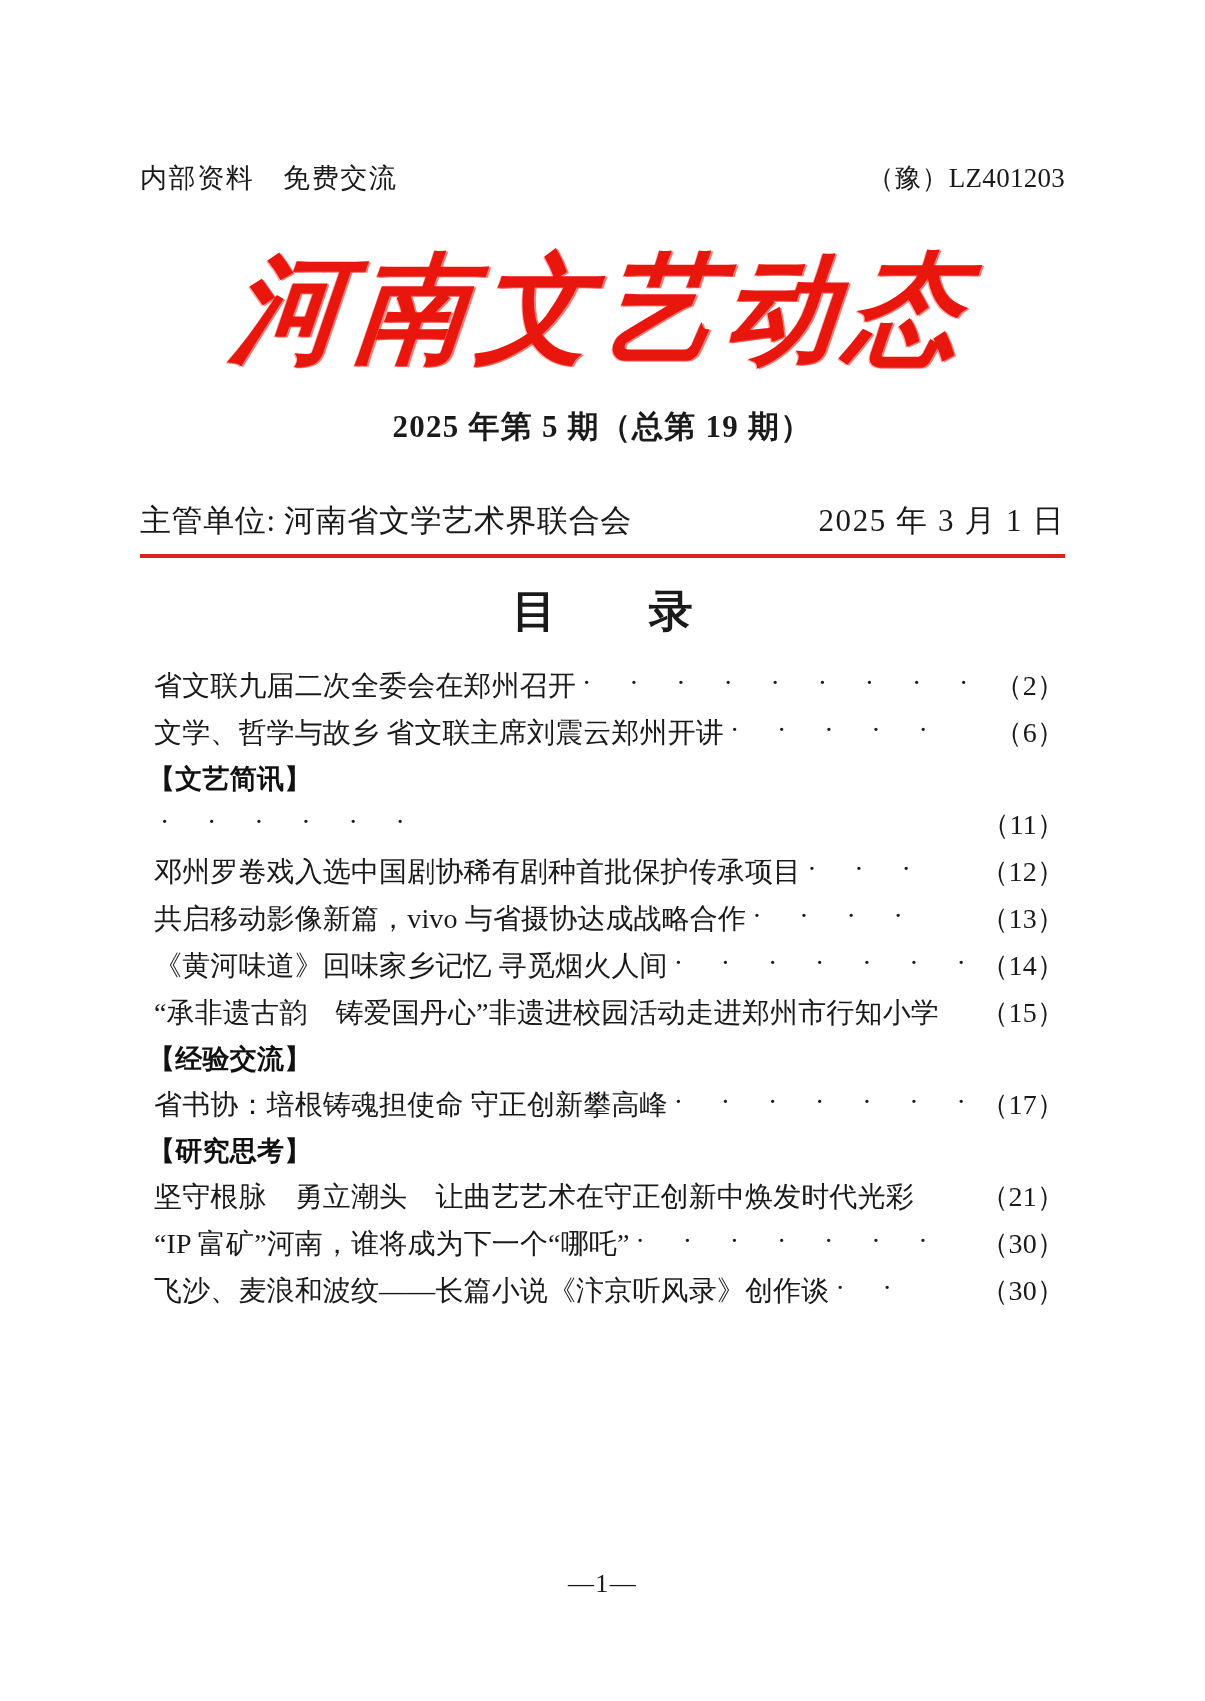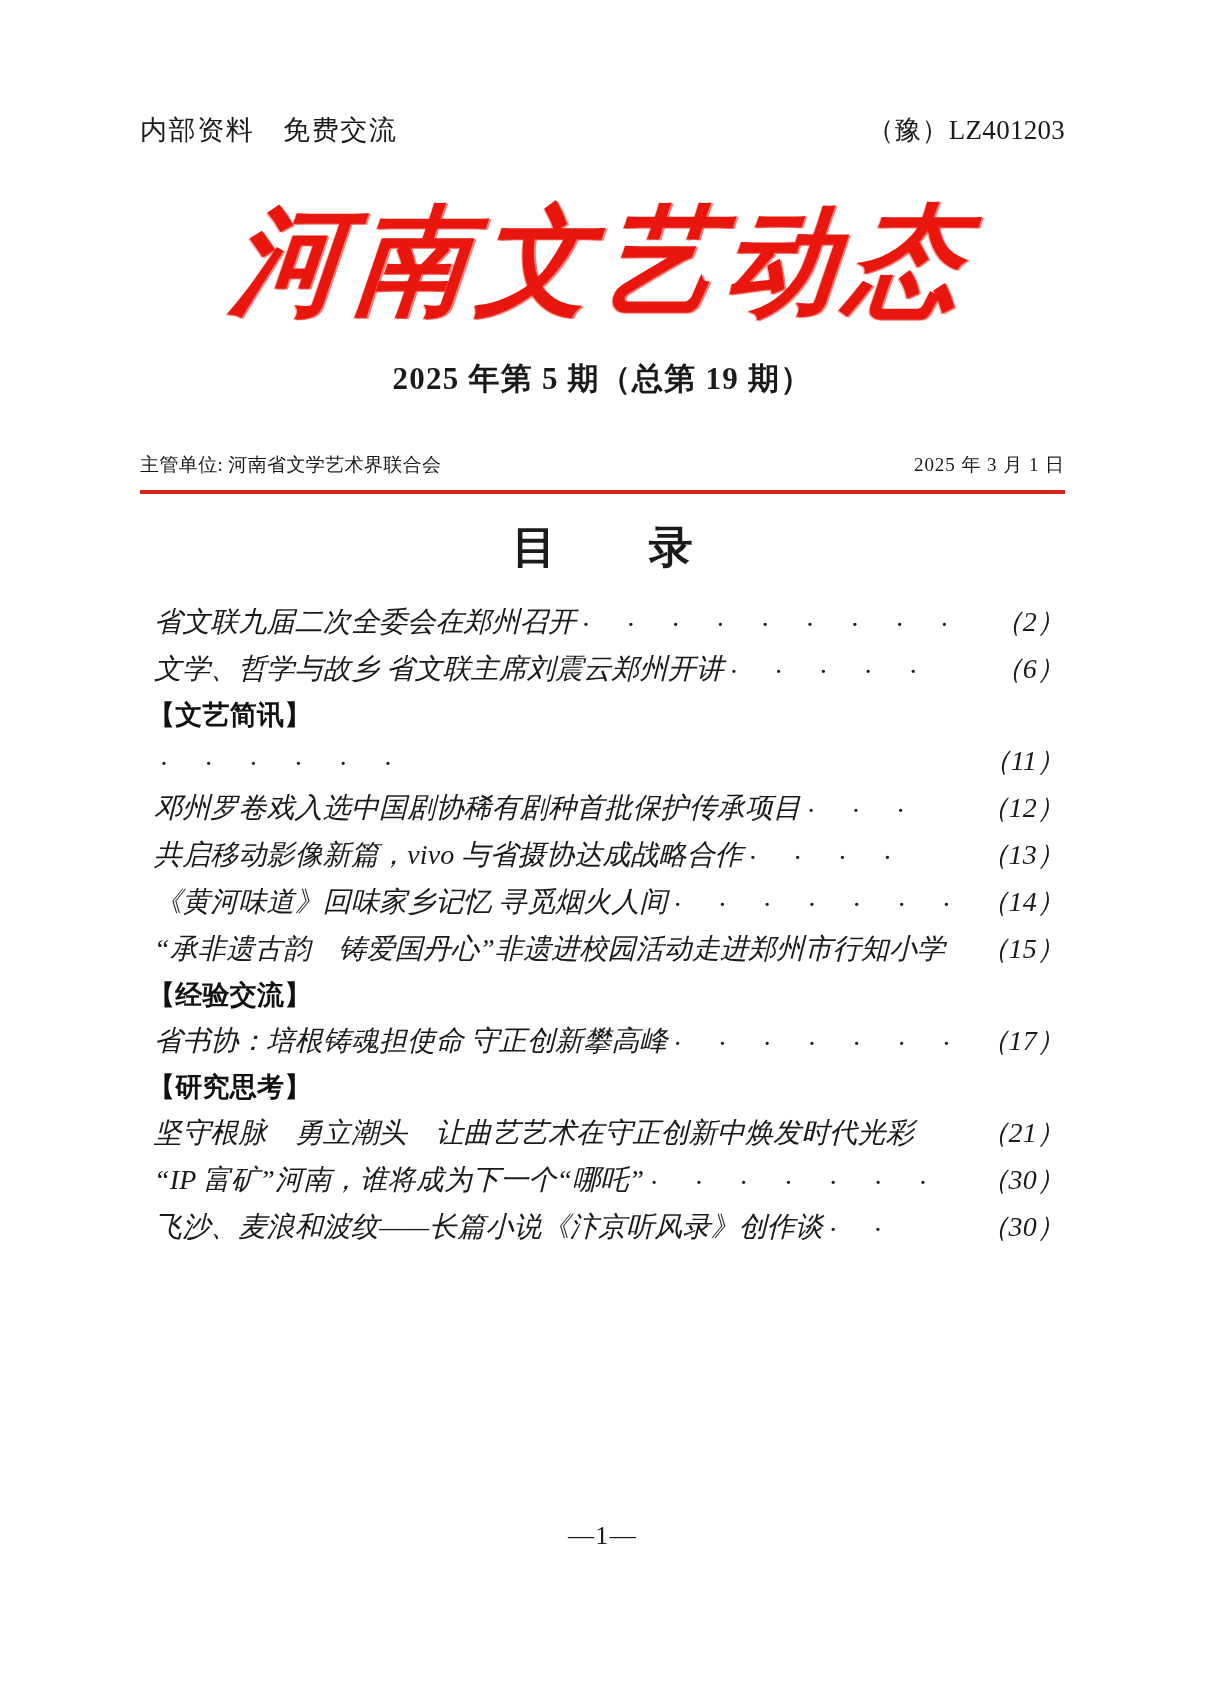--- a/index.html
+++ b/index.html
@@ -25,20 +25,21 @@
 
   
   .topbar {
     display: flex;
     justify-content: space-between;
     align-items: baseline;
     padding-top: 112px;
     font-size: 27px;
     letter-spacing: 0.06em;
     font-family: "Liberation Serif", "DejaVu Serif", serif;
+    margin-top: 48px;
   }
   .topbar .left { white-space: pre; }
   .topbar .right { letter-spacing: 0.01em; }
 
   
   .masthead {
     margin-top: 38px;
     text-align: center;
     height: 150px;
     display: flex;
@@ -65,21 +66,21 @@
     font-weight: bold;
     letter-spacing: 0.04em;
   }
 
   
   .pubrow {
     display: flex;
     justify-content: space-between;
     align-items: flex-end;
     margin-top: 52px;
-    font-size: 19px;
+    font-size: 31px;
     letter-spacing: 0.02em;
   }
   .pubrow .date { letter-spacing: 0.05em; }
   .rule {
     margin-top: 12px;
     height: 4px;
     background: #d9241c;
     width: 100%;
   }
 
@@ -100,26 +101,25 @@
   .section-title {
     font-family: "DejaVu Sans", "Liberation Sans", sans-serif;
     font-weight: bold;
     font-size: 27px;
     letter-spacing: 0.01em;
     margin: 4px 0 2px 8px;
     color: #111;
   }
   .entry {
     display: flex;
-    align-items: flex-end;
+    align-items: flex-start;
     font-size: 28px;
     letter-spacing: 0.005em;
     margin: 9px 0 9px 14px;
     white-space: nowrap;
-    font-style: italic;
   }
   .entry .etitle { flex: 0 0 auto; }
   .entry .leader {
     flex: 1 1 auto;
     overflow: hidden;
     white-space: nowrap;
     letter-spacing: 0.55em;
     font-size: 28px;
     padding: 0 6px;
     color: #1a1a1a;

